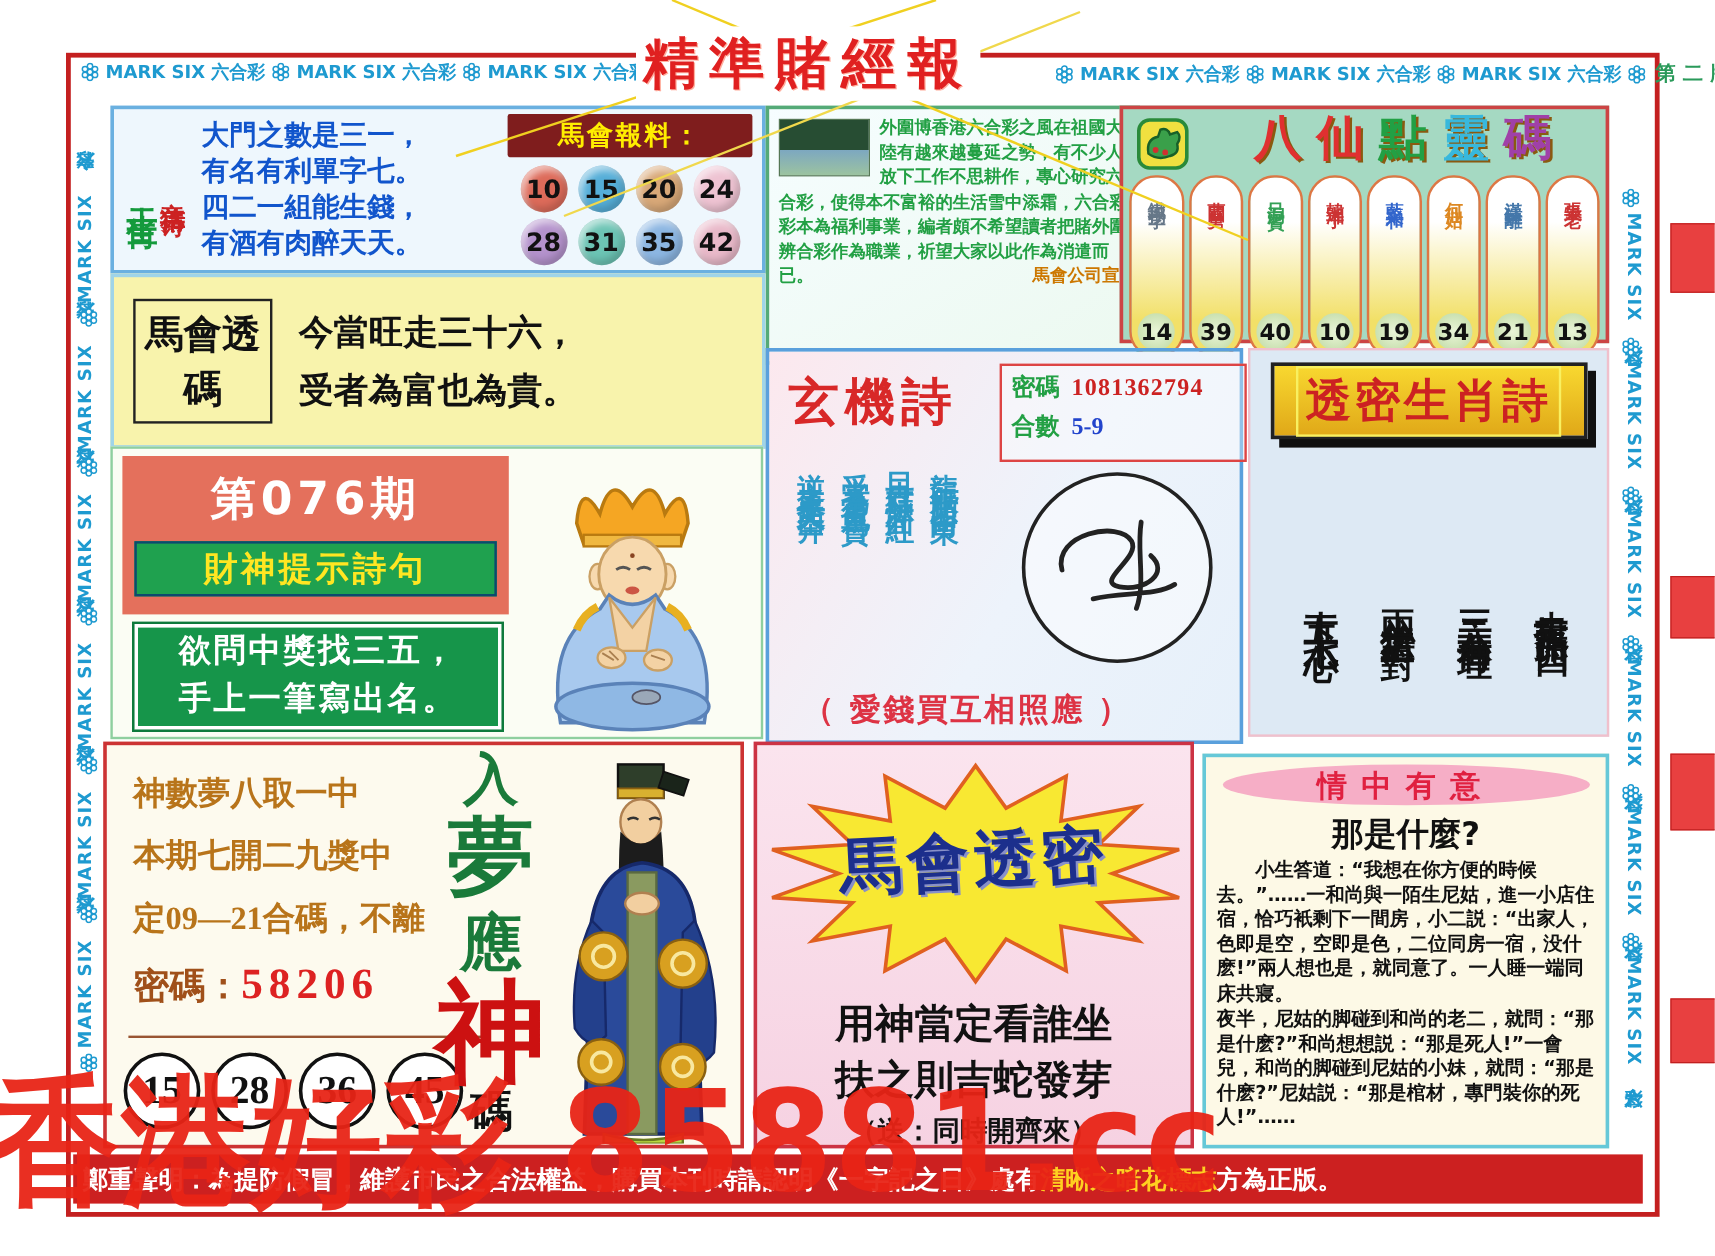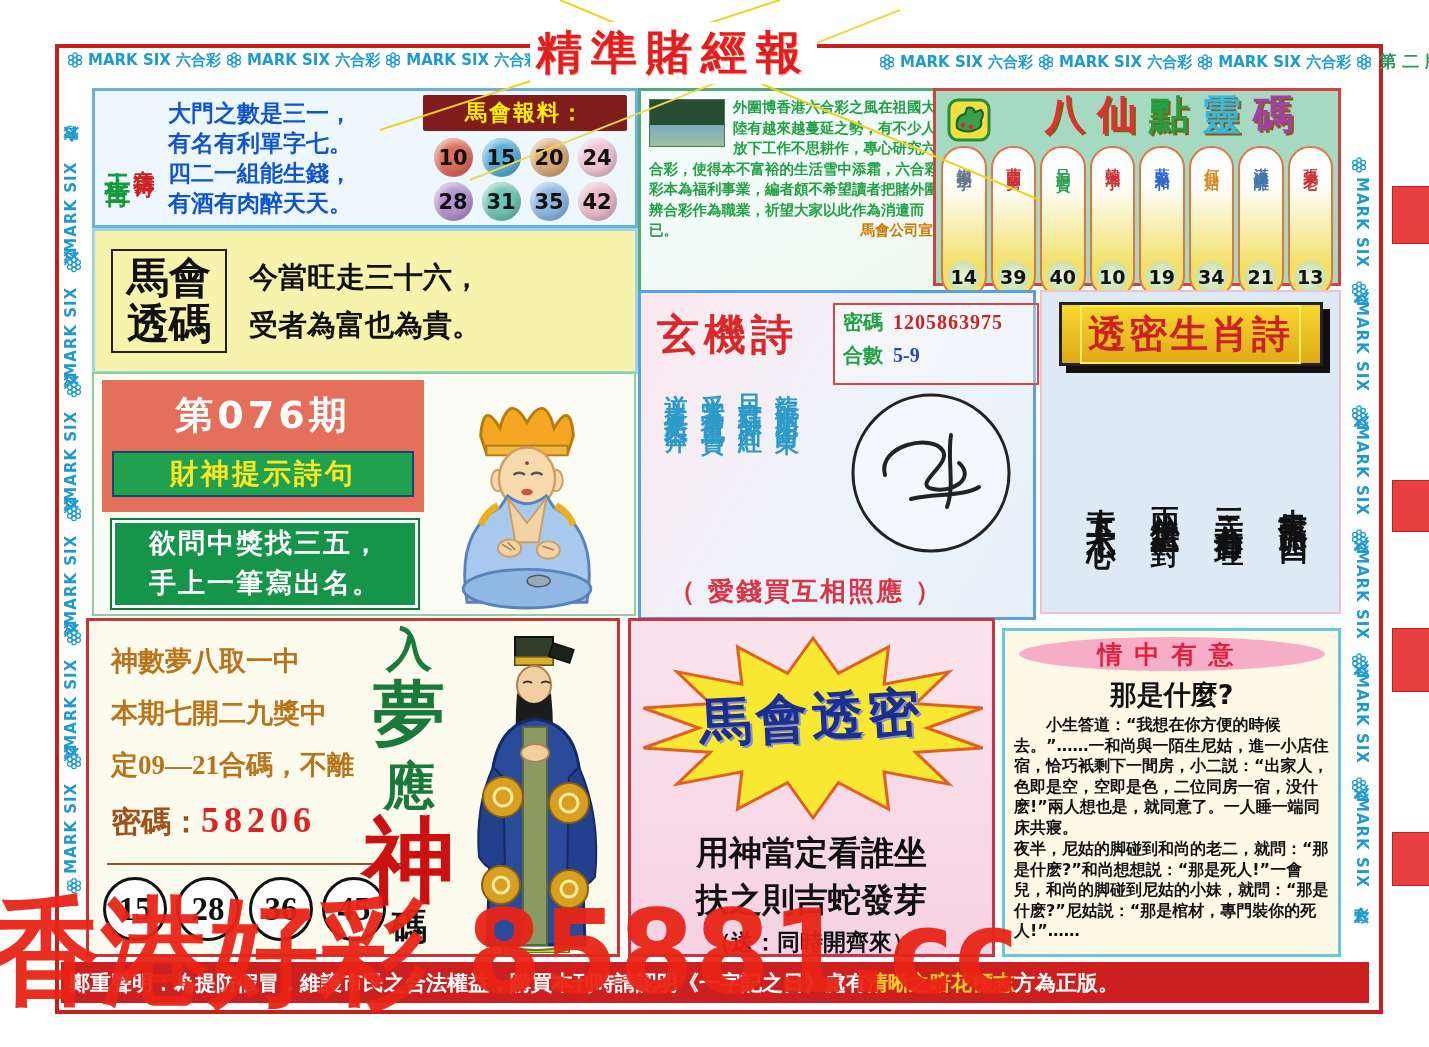--- a/index.html
+++ b/index.html
@@ -65,21 +65,21 @@
            background:linear-gradient(#ffffff 25%,#f2e068 80%);display:flex;flex-direction:column;
            align-items:center;justify-content:space-between;padding:8px 0 4px;gap:25px;}
   .cap-name{writing-mode:vertical-rl;font-size:15px;font-weight:bold;letter-spacing:4px;}
   .cap-num{width:31px;height:31px;border-radius:50%;background:radial-gradient(#eaf5d8,#bcd8a0);
            display:flex;align-items:center;justify-content:center;font-size:19px;font-weight:bold;color:#111;}
 
   
   #box-touma{left:92px;top:228px;width:540px;height:140px;border:3px solid #9fd4e8;background:#f8f3ac;
              display:flex;align-items:center;z-index:4;}
   #touma-label{border:2px solid #222;margin-left:16px;width:100px;padding:4px 6px;
-               font-family:"Liberation Serif","DejaVu Serif",serif;font-size:42px;font-weight:bold;
+               font-family:"Liberation Serif","DejaVu Serif",serif;font-size:32px;font-weight:bold;
                color:#111;line-height:46px;text-align:center;}
   #touma-lines{margin-left:22px;font-size:29px;font-weight:bold;color:#111;line-height:48px;white-space:nowrap;}
 
   
   #box-issue{left:92px;top:372px;width:540px;height:240px;border:2px solid #8fcf9f;background:#fbfdf4;z-index:4;}
   #issue-panel{position:absolute;left:8px;top:6px;width:322px;height:132px;background:#e4705c;}
   #issue-number{color:#ffffff;font-size:38px;font-weight:bold;text-align:center;padding-top:10px;letter-spacing:4px;}
   #issue-hint{margin:10px 10px 0;background:#1fa14f;border:2px solid #0c4a6e;color:#ffe622;
               font-size:28px;font-weight:bold;text-align:center;letter-spacing:3px;padding:2px 0;}
   #issue-poem{position:absolute;left:18px;top:146px;width:300px;height:82px;background:#16954a;
@@ -506,21 +506,21 @@
       <ellipse cx="82" cy="176" rx="12" ry="9" fill="#f3d2a4" stroke="#caa064" stroke-width="2"></ellipse>
       <ellipse cx="122" cy="178" rx="12" ry="9" fill="#f3d2a4" stroke="#caa064" stroke-width="2"></ellipse>
       <path d="M74,172 l10,6 M80,170 l8,8 M116,174 l12,4" stroke="#aa8050" stroke-width="1.6"></path>
       <ellipse cx="112" cy="210" rx="12" ry="6" fill="#9aa8b8" stroke="#556" stroke-width="1.5"></ellipse>
     </svg>
   </div>
 
   <div id="box-xuanji" class="abs">
     <div id="xuanji-title">玄機詩</div>
     <div id="code-box">
-      <div><span class="lbl">密碼</span><span id="code-val">1205863975</span></div>
+      <div><span class="lbl">密碼</span><span id="code-val">1081362794</span></div>
       <div style="margin-top:6px;"><span class="lbl">合數</span><span id="sum-val">5-9</span></div>
     </div>
     <div id="xuanji-poem">
         <div>龍行水順西向東</div>
         <div>目古結脉一面紅</div>
         <div>受者為富也為貴</div>
         <div>逆之東走又西奔</div>
       </div>
     <svg id="seal-circle" viewBox="0 0 168 168">
       <circle cx="84" cy="84" r="78" fill="rgba(255,255,255,.45)" stroke="#222" stroke-width="3"></circle>

